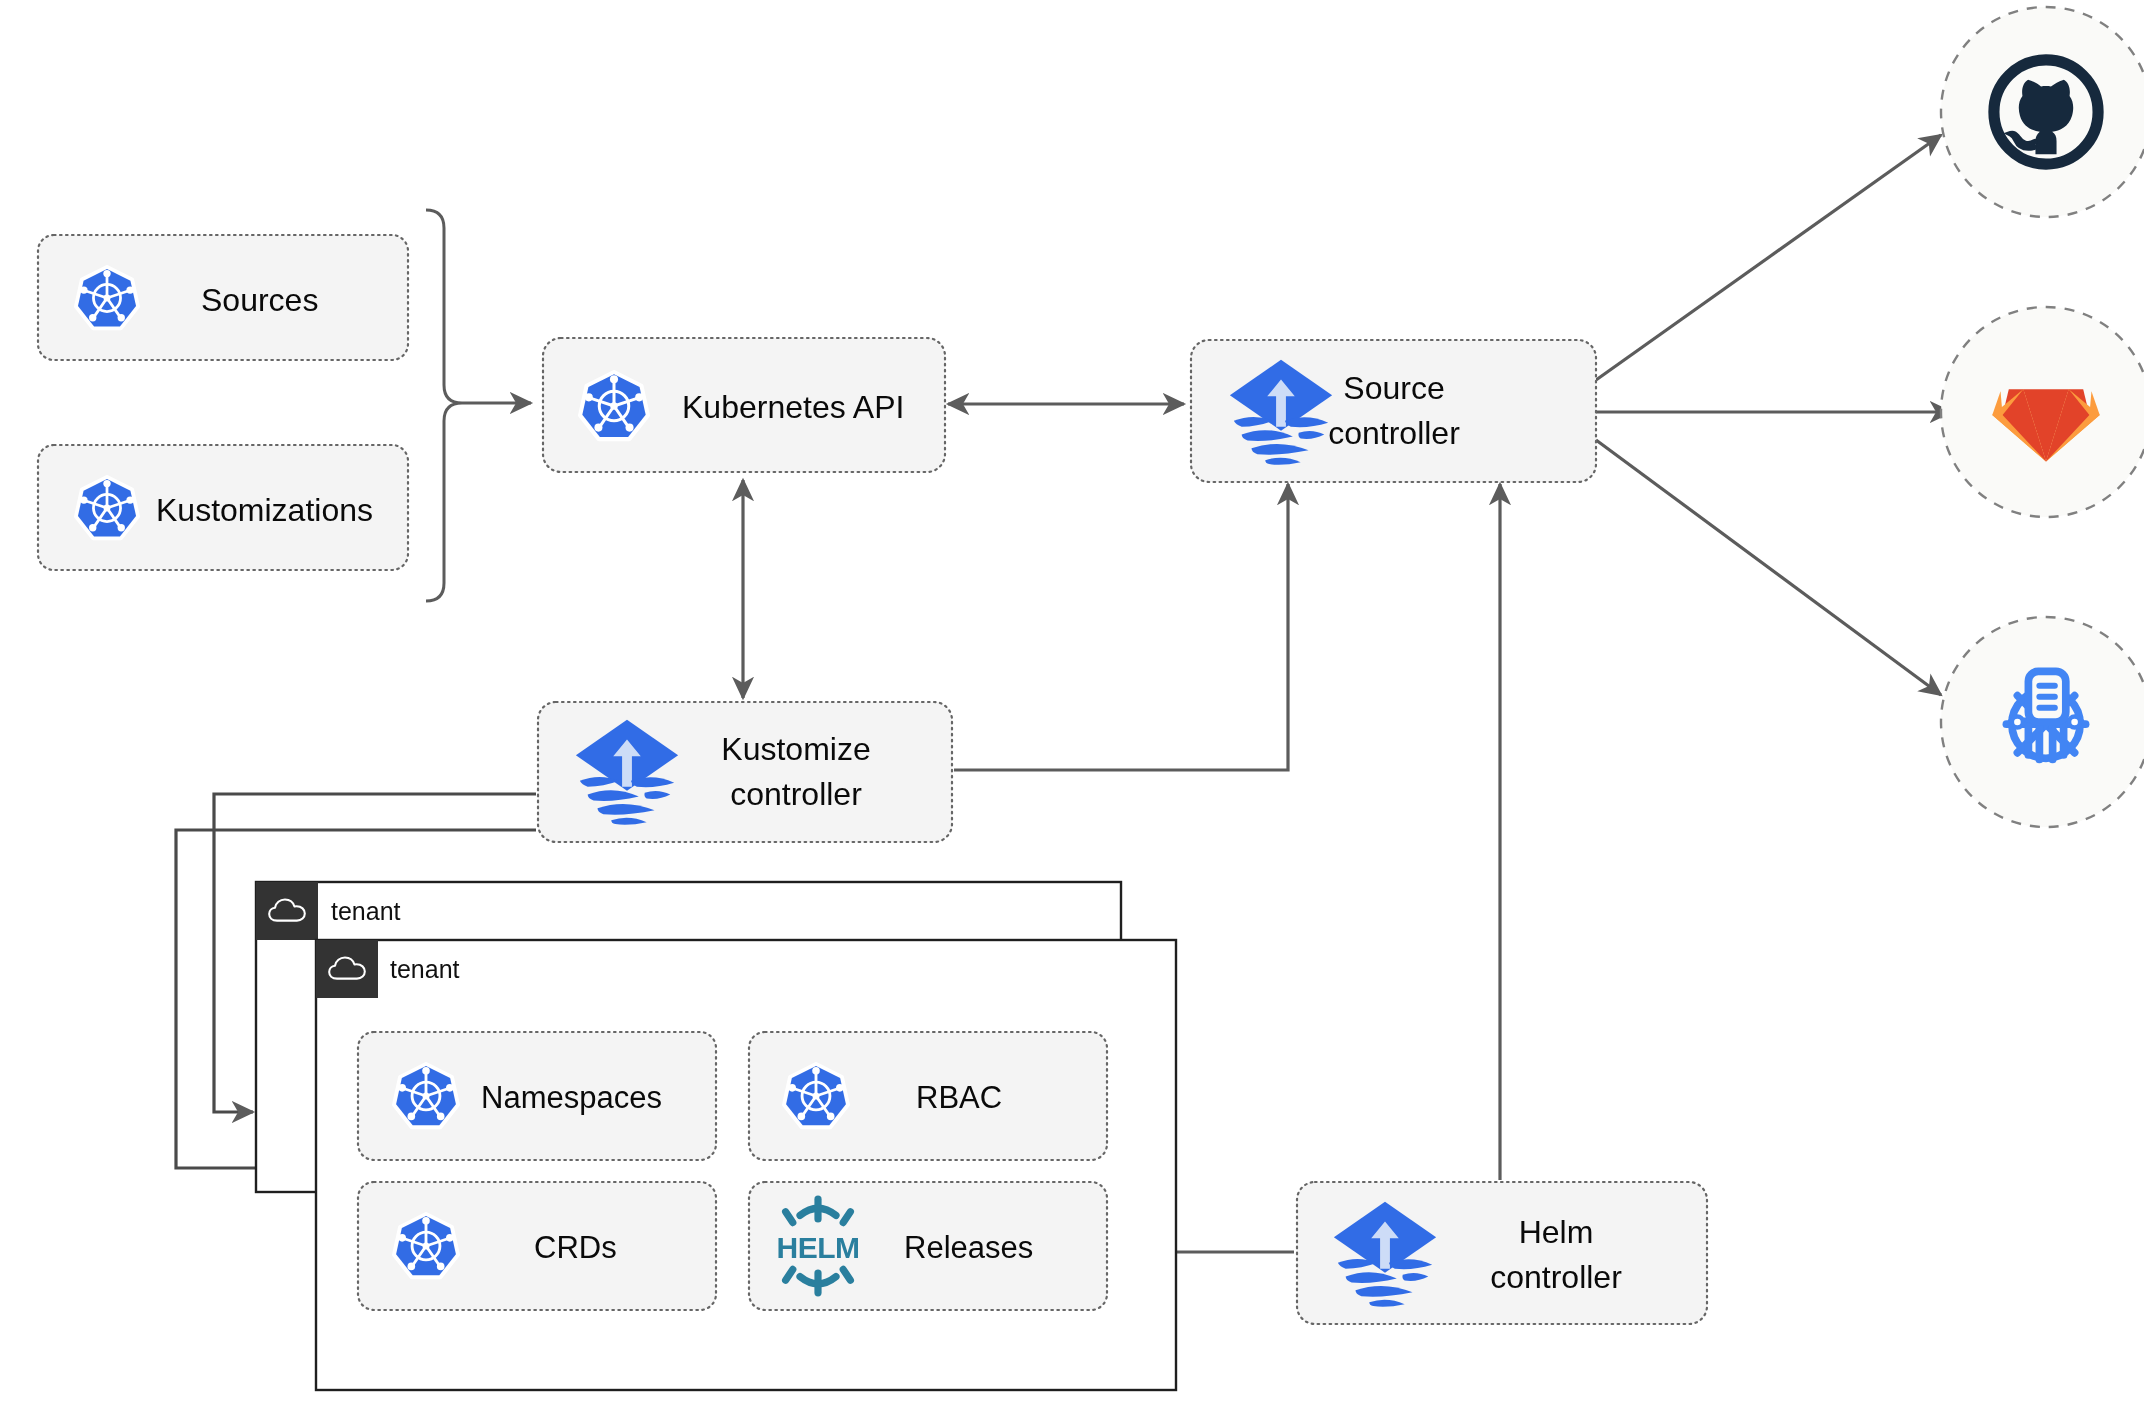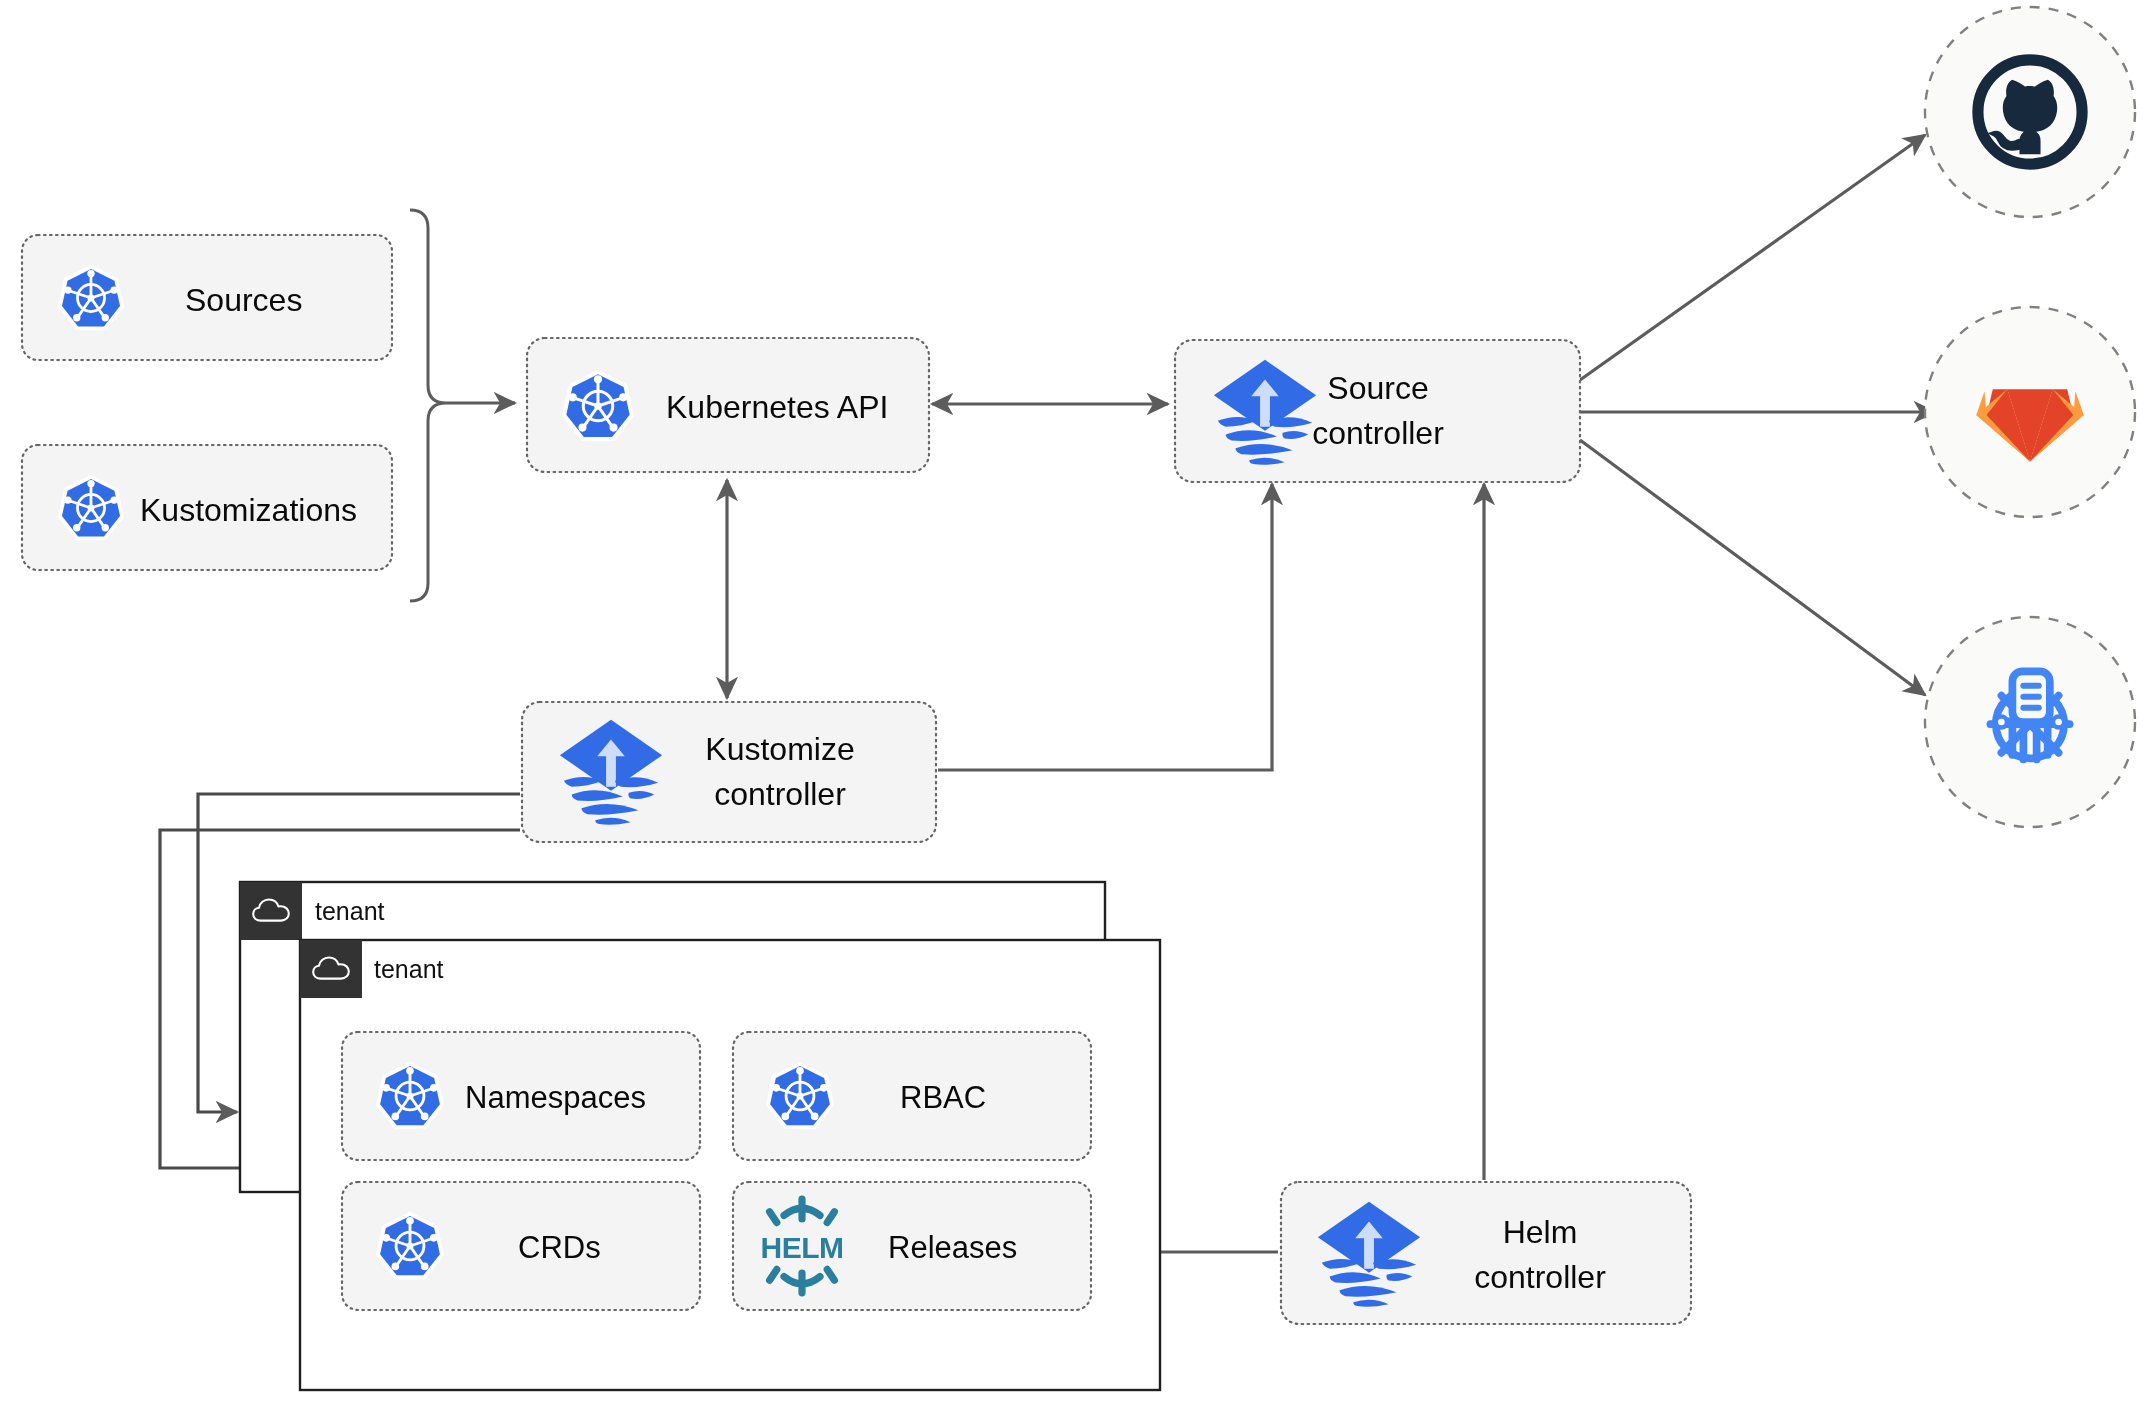--- a/index.html
+++ b/index.html
@@ -10,20 +10,21 @@
   body {
     width: 2144px;
     height: 1407px;
     font-family: "Liberation Sans", sans-serif;
     overflow: hidden;
   }
   #diagram-root {
     position: relative;
     width: 1739px;
     height: 1407px;
+    padding-left: 16px;
   }
   svg.diagram {
     display: block;
     width: 2144px;
     height: 1407px;
   }
   .node-box {
     fill: #f4f4f4;
     stroke: #666666;
     stroke-width: 2.2;

